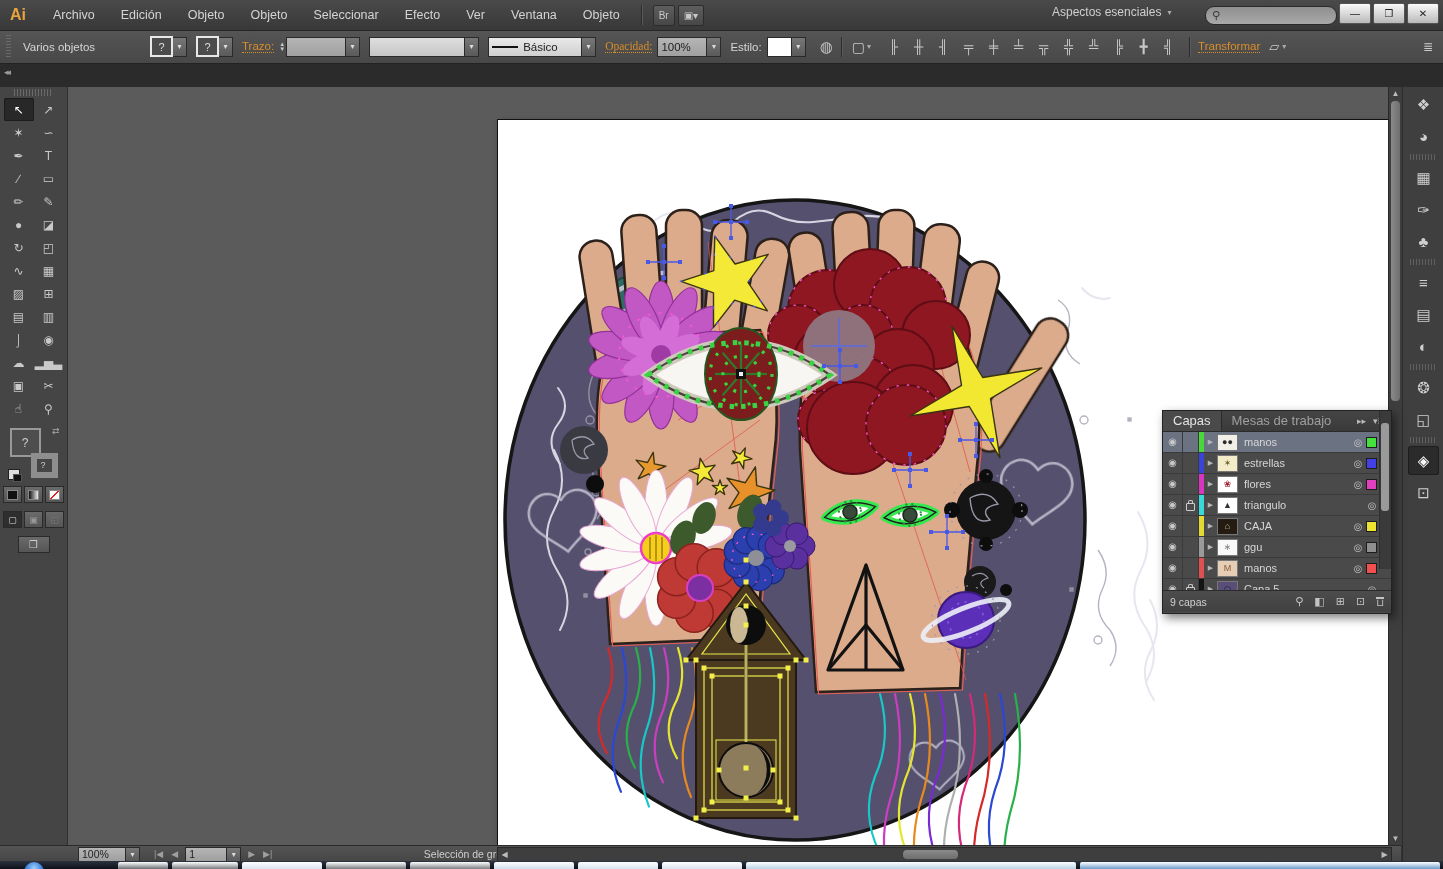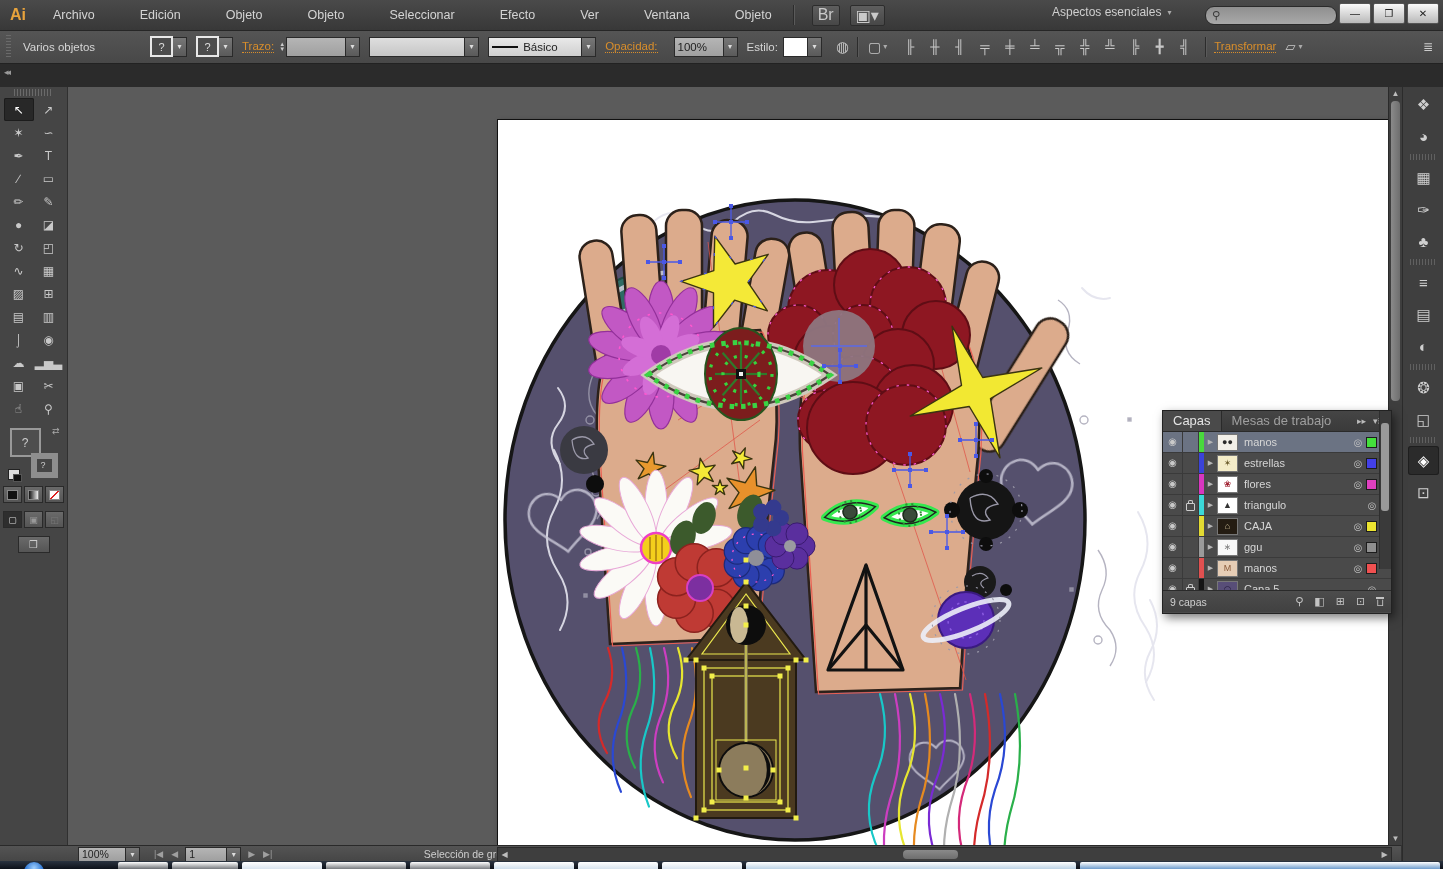--- a/index.html
+++ b/index.html
@@ -1,21 +1,21 @@
 <!DOCTYPE html>
 <html><head>
 <meta charset="utf-8">
 <style>
   html,body{margin:0;padding:0;width:1443px;height:869px;overflow:hidden;background:#333;
     font-family:"Liberation Sans","DejaVu Sans",sans-serif;-webkit-user-select:none;user-select:none;}
   
   #menubar{position:absolute;left:0;top:0;width:1443px;height:30px;background:linear-gradient(#4a4a4a,#383838);border-bottom:1px solid #262626;display:flex;align-items:center;z-index:50;}
   #ai-logo{color:#e8a33c;font-weight:bold;font-size:16px;margin:0 14px 0 10px;}
   .menu-item{color:#d4d4d4;font-size:12.5px;padding:0 13px;line-height:30px;cursor:default;}
-  .tb-btn{background:linear-gradient(#5e5e5e,#474747);border:1px solid #2c2c2c;border-radius:2px;color:#c9c9c9;font-size:16px;height:19px;display:flex;align-items:center;padding:0 5px;margin-left:10px;}
+  .tb-btn{background:linear-gradient(#5e5e5e,#474747);border:1px solid #2c2c2c;border-radius:2px;color:#c9c9c9;font-size:10px;height:19px;display:flex;align-items:center;padding:0 5px;margin-left:3px;}
   #workspace-btn{position:absolute;left:1052px;top:5px;color:#cfcfcf;font-size:12px;display:flex;align-items:center;gap:6px;}
   #search-box{position:absolute;left:1205px;top:6px;width:118px;height:17px;background:linear-gradient(#8f8f8f,#a9a9a9);border:1px solid #2a2a2a;border-radius:9px;color:#3a3a3a;font-size:11px;display:flex;align-items:center;padding:0 6px;gap:4px;}
   #win-controls{position:absolute;right:4px;top:3px;display:flex;gap:2px;}
   .win-btn{width:30px;height:19px;background:linear-gradient(#fafafa,#b9b9b9);border:1px solid #555;border-radius:2px;color:#222;font-size:10px;display:flex;align-items:center;justify-content:center;}
   .vsep{width:1px;height:20px;background:#2c2c2c;margin:0 8px;box-shadow:1px 0 0 #5a5a5a;}
   
   #controlbar{position:absolute;left:0;top:30px;width:1443px;height:33px;background:linear-gradient(#555,#484848);border-bottom:1px solid #222;display:flex;align-items:center;z-index:49;font-size:11.5px;color:#d6d6d6;}
   .grip{width:5px;height:24px;margin:0 6px;background:repeating-linear-gradient(#6a6a6a 0 1px,transparent 1px 3px);}
   .dd-box{background:linear-gradient(#e9e9e9,#cfcfcf);border:1px solid #2a2a2a;color:#222;height:18px;display:flex;align-items:center;padding:0 3px;}
   .dd-arrow-btn{background:linear-gradient(#777,#5a5a5a);border:1px solid #2a2a2a;border-left:none;width:13px;height:18px;color:#ddd;font-size:8px;display:flex;align-items:center;justify-content:center;}
@@ -98,21 +98,21 @@
   
   #taskbar{position:absolute;left:0;top:861px;width:1443px;height:8px;background:linear-gradient(#2a3340,#0d1119);z-index:99;overflow:hidden;}
   #start-orb{position:absolute;left:24px;top:1px;width:20px;height:20px;border-radius:50%;background:radial-gradient(circle at 50% 30%,#9ecfff,#1b66c9 60%,#0a3a85);}
   .tb-task{position:absolute;top:1px;height:10px;border-radius:2px 2px 0 0;}
 </style>
 </head>
 <body>
 
 <div id="menubar">
   <span id="ai-logo">Ai</span>
-  <div id="menu-list" style="display:flex;gap:19px;">
+  <div id="menu-list" style="display:flex;">
       <span class="menu-item">Archivo</span>
       <span class="menu-item">Edición</span>
       <span class="menu-item">Objeto</span>
       <span class="menu-item">Objeto</span>
       <span class="menu-item">Seleccionar</span>
       <span class="menu-item">Efecto</span>
       <span class="menu-item">Ver</span>
       <span class="menu-item">Ventana</span>
       <span class="menu-item">Objeto</span>
     </div>
@@ -158,21 +158,21 @@
       <span class="dd-arrow-btn dd-arrow">▾</span>
   </span>
   <span class="ctrl-group">
     <span class="dd-box" style="width:86px;gap:5px;">
       <span style="display:inline-block;width:26px;height:2px;background:#111;"></span>
       <span>Básico</span>
     </span>
       <span class="dd-arrow-btn dd-arrow">▾</span>
   </span>
   <span class="ctrl-group">
-    <span class="orange-link" style="margin-right:16px;">Opacidad:</span>
+    <span class="orange-link" style="margin-right:5px;font-family:Liberation Serif, serif;">Opacidad:</span>
     <span class="dd-box" style="width:42px;background:linear-gradient(#b5b5b5,#a0a0a0);">100%</span>
       <span class="dd-arrow-btn dd-arrow">▾</span>
   </span>
   <span class="ctrl-group">
     <span style="margin-right:5px;">Estilo:</span>
     <span class="dd-box" style="width:17px;background:#fff;"></span>
       <span class="dd-arrow-btn dd-arrow">▾</span>
   </span>
   <span class="ctrl-group" style="font-size:15px;color:#c6c6c6;margin-left:14px;">◍</span>
   <span class="vsep"></span>

